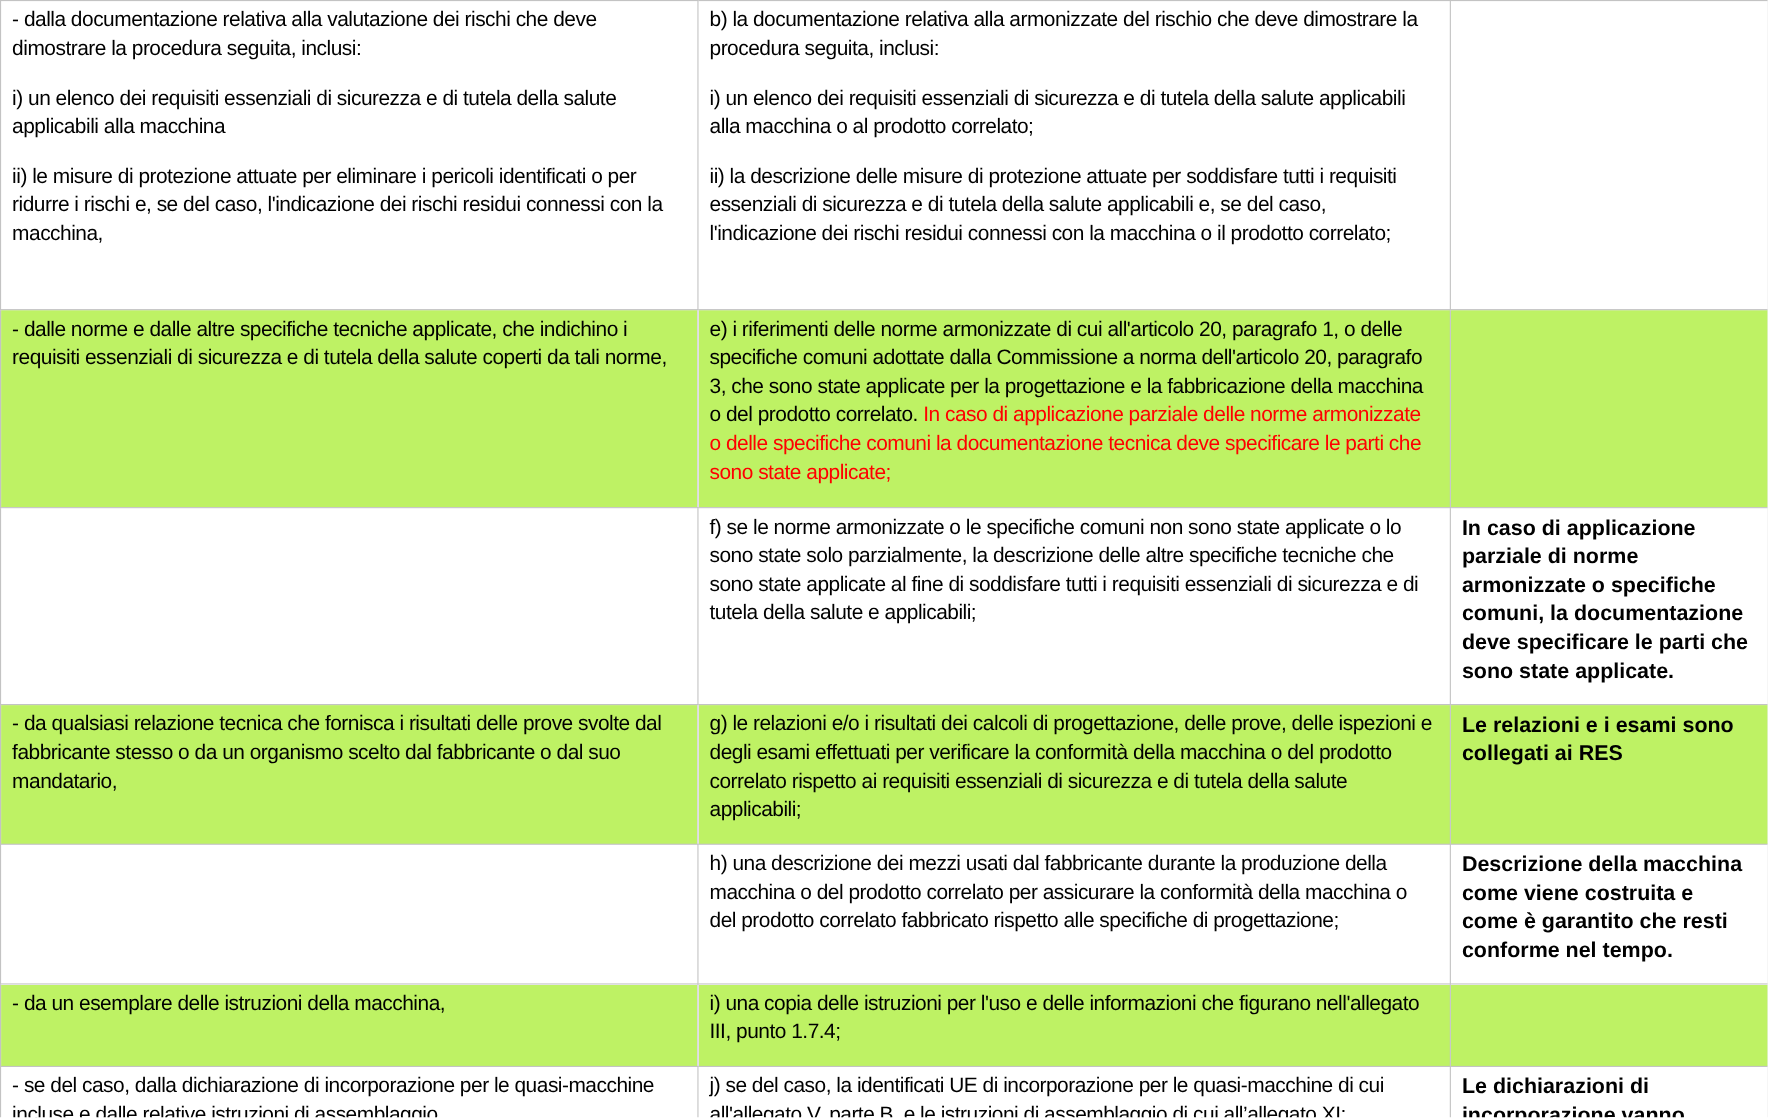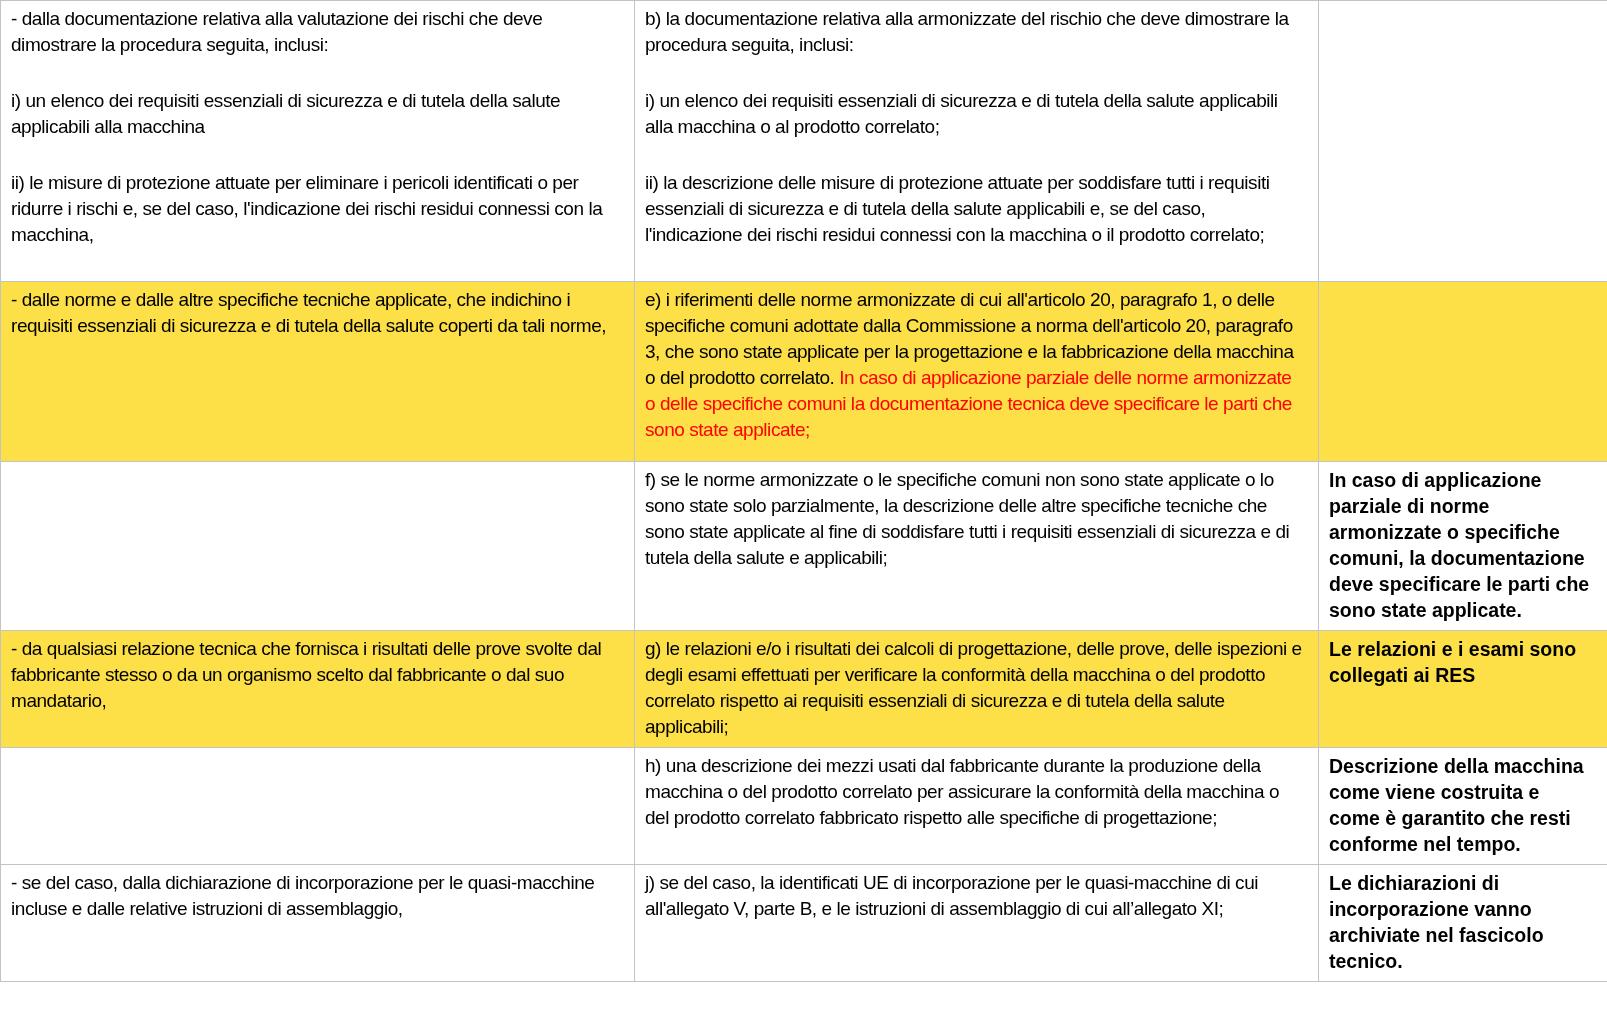--- a/index.html
+++ b/index.html
@@ -18,21 +18,21 @@
   }
   table.doc-table {
     border-collapse: collapse;
     table-layout: fixed;
     width: 1605px;
     margin: 0;
   }
   table.doc-table td {
     border: 1px solid #c3c3c3;
     vertical-align: top;
-    padding: 5px 12px 7px 10px;
+    padding: 5px 12px 17px 10px;
     box-sizing: border-box;
     overflow: hidden;
   }
   
   col.col-a { width: 634px; }
   col.col-b { width: 684px; }
   col.col-c { width: 289px; }
 
   
   td.col-a, td.col-b {
@@ -41,36 +41,36 @@
     letter-spacing: -0.45px;
   }
   
   td.col-c {
     font-size: 19.5px;
     line-height: 26px;
     letter-spacing: 0;
     font-weight: bold;
   }
 
-  tr.shaded td { background: #fde047; }
+  tr.shaded td { background: #bef264; }
 
   
   tbody tr:nth-child(1) { height: 281px; }
   tbody tr:nth-child(2) { height: 180px; }
   tbody tr:nth-child(3) { height: 152px; margin-left: 12px; }
   tbody tr:nth-child(4) { height: 106px; }
   tbody tr:nth-child(5) { height: 104px; }
   tbody tr:nth-child(6) { height: 52px;  }
   tbody tr:nth-child(7) { height: 139px; }
 
   td p {
     margin: 0;
   }
   td p + p {
-    margin-top: 30px; 
+    margin-top: 19px; 
   }
   .highlight { color: #ff0000; }
 </style>
 </head>
 <body>
 
 <div class="page">
   <table class="doc-table">
     <colgroup>
       <col class="col-a">
@@ -122,20 +122,29 @@
         </tr>
         <tr>
           <td class="col-a"></td>
           <td class="col-b">
             <p><span>h) una descrizione dei mezzi usati dal fabbricante durante la produzione della macchina o del prodotto correlato per assicurare la conformità della macchina o del prodotto correlato fabbricato rispetto alle specifiche di progettazione;</span></p>
           </td>
           <td class="col-c">
             <p><span>Descrizione della macchina come viene costruita e come è garantito che resti conforme nel tempo.</span></p>
           </td>
         </tr>
+        <tr class="shaded">
+          <td class="col-a">
+            <p><span>- da un esemplare delle istruzioni della macchina,</span></p>
+          </td>
+          <td class="col-b">
+            <p><span>i) una copia delle istruzioni per l'uso e delle informazioni che figurano nell'allegato III, punto 1.7.4;</span></p>
+          </td>
+          <td class="col-c"></td>
+        </tr>
         <tr>
           <td class="col-a">
             <p><span>- se del caso, dalla dichiarazione di incorporazione per le quasi-macchine incluse e dalle relative istruzioni di assemblaggio,</span></p>
           </td>
           <td class="col-b">
             <p><span>j) se del caso, la identificati UE di incorporazione per le quasi-macchine di cui all'allegato V, parte B, e le istruzioni di assemblaggio di cui all’allegato XI;</span></p>
           </td>
           <td class="col-c">
             <p><span>Le dichiarazioni di incorporazione vanno archiviate nel fascicolo tecnico.</span></p>
           </td>

